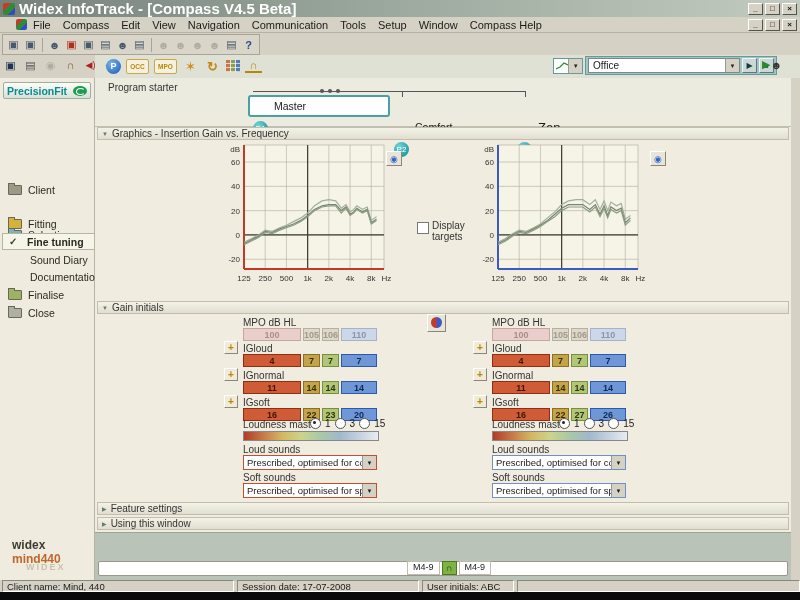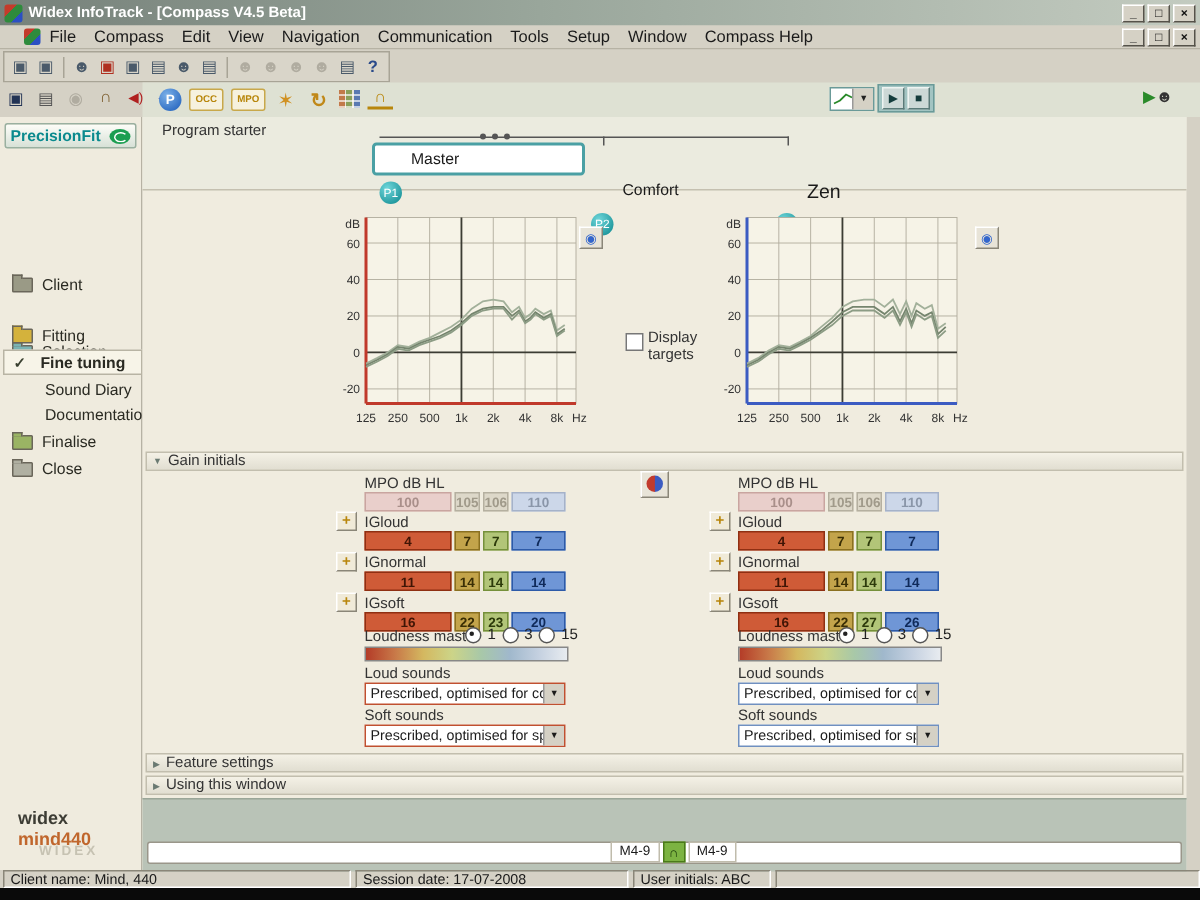--- a/index.html
+++ b/index.html
@@ -4,21 +4,21 @@
 <style>
   html,body{margin:0;padding:0;background:#555;}
   #app{position:relative;width:800px;height:600px;background:#d5d1c5;overflow:hidden;
        font-family:"Liberation Sans",sans-serif;color:#1a1a1a;}
   .abs{position:absolute;}
   
   .titlebar{position:absolute;left:0;top:0;width:800px;height:17px;
     background:linear-gradient(90deg,#76817a,#99a69b 45%,#c3cbc0);display:flex;align-items:center;padding:0 3px;box-sizing:border-box;}
   .appicon{width:12px;height:12px;border-radius:2px;
     background:linear-gradient(135deg,#c33b2b 34%,#2e8b3c 34% 67%,#2b4fc3 67%);}
-  .title-text{color:#fff;font-size:10px;font-weight:bold;margin-left:4px;flex:1;white-space:nowrap;}
+  .title-text{color:#fff;font-size:15px;font-weight:bold;margin-left:4px;flex:1;white-space:nowrap;}
   .winbtn{width:15px;height:12px;background:#d5d1c5;border:1px solid;border-color:#fff #55524a #55524a #fff;
     font-size:8px;line-height:10px;text-align:center;margin-left:2px;color:#111;font-weight:bold;padding:0;}
   
   .menubar{position:absolute;left:0;top:17px;width:800px;height:16px;background:#d5d1c5;display:flex;align-items:center;
     font-size:11px;border-bottom:1px solid #b6b2a4;box-sizing:border-box;padding-left:16px;}
   .menu-item{padding:1px 6px;white-space:nowrap;}
   .mdi-btns{margin-left:auto;display:flex;padding-right:3px;}
   
   .toolbar1{position:absolute;left:0;top:33px;width:800px;height:22px;background:#d5d1c5;}
   .tb1group{position:absolute;left:2px;top:1px;height:19px;border:1px solid #a8a496;background:#d9d5c9;
@@ -179,20 +179,24 @@
       <span class="gridicon"></span>
       <span class="ti" style="color:#b8860b;font-weight:bold;border-bottom:2px solid #b8860b;height:12px;">∩</span>
     </div>
     <div class="abs combo" style="left:553px;top:3px;width:30px;height:16px;border-color:#6a9a98;">
       <svg width="14" height="10" style="margin-left:1px;">
         <polyline points="1,8 5,6 9,2 13,4" fill="none" stroke="#2a8a2a" stroke-width="1.2"></polyline>
       </svg>
       <span class="arr">▼</span>
     </div>
     <div class="envpanel">
+      <div class="combo" style="width:152px;">
+        <span class="val">Office</span>
+        <span class="arr">▼</span>
+      </div>
       <button class="sqbtn">▶</button>
       <button class="sqbtn">■</button>
     </div>
     <div class="abs" style="left:762px;top:3px;display:flex;align-items:center;">
       <span style="color:#2a8a2a;font-size:11px;">▶</span>
       <span style="color:#333;font-size:11px;">☻</span>
     </div>
   </div>
 
   <div class="sidebar">
@@ -255,20 +259,24 @@
       <div class="abs" style="left:299px;top:19px;display:flex;align-items:center;gap:6px;">
         <span class="badge">P2</span>
         <span style="font-size:10.5px;">Comfort</span>
       </div>
       <div class="abs" style="left:422px;top:19px;display:flex;align-items:center;gap:6px;">
         <span class="badge">P3</span>
         <span style="font-size:13px;">Zen</span>
       </div>
     </div>
 
+    <div class="sechead" style="top:49px;">
+      <span class="secarrow">▼</span>
+      <span>Graphics - Insertion Gain vs. Frequency</span>
+    </div>
 
     <svg class="abs" style="left:123px;top:63px;" width="176" height="152" viewBox="0 0 176 152">
         <rect x="26" y="4" width="140" height="124" fill="#f6f3e7" stroke="#b0ac9c" stroke-width="0.6"></rect>
         <line x1="47.21212121212121" y1="4" x2="47.21212121212121" y2="128" stroke="#b0ac9c" stroke-width="0.6"></line>
         <line x1="68.42424242424242" y1="4" x2="68.42424242424242" y2="128" stroke="#b0ac9c" stroke-width="0.6"></line>
         <line x1="89.63636363636364" y1="4" x2="89.63636363636364" y2="128" stroke="#b0ac9c" stroke-width="0.6"></line>
         <line x1="110.84848484848484" y1="4" x2="110.84848484848484" y2="128" stroke="#b0ac9c" stroke-width="0.6"></line>
         <line x1="132.06060606060606" y1="4" x2="132.06060606060606" y2="128" stroke="#b0ac9c" stroke-width="0.6"></line>
         <line x1="153.27272727272728" y1="4" x2="153.27272727272728" y2="128" stroke="#b0ac9c" stroke-width="0.6"></line>
         <line x1="26" y1="21.019607843137255" x2="166" y2="21.019607843137255" stroke="#b0ac9c" stroke-width="0.6"></line>

